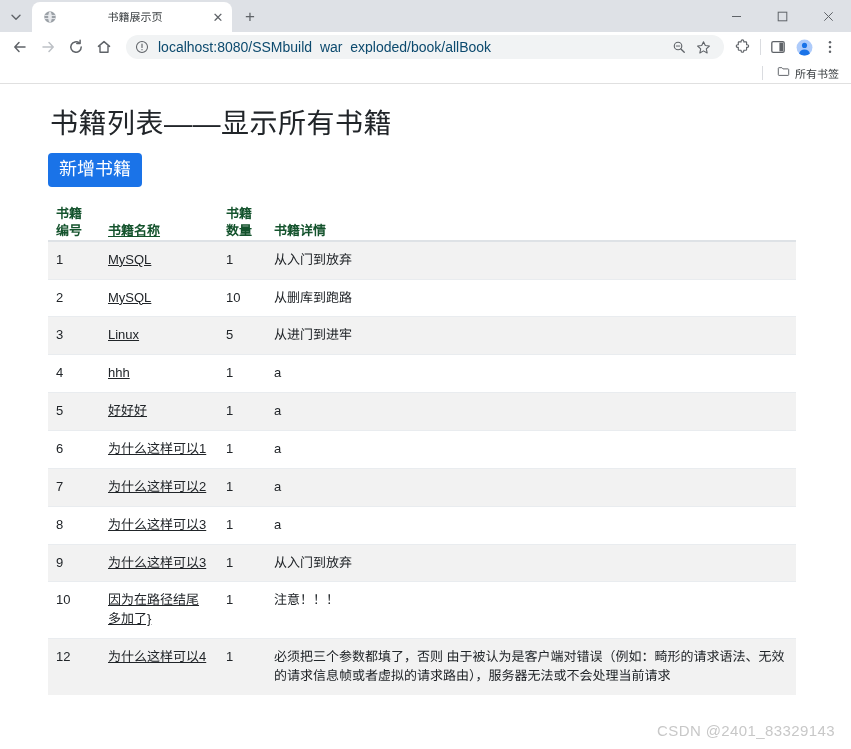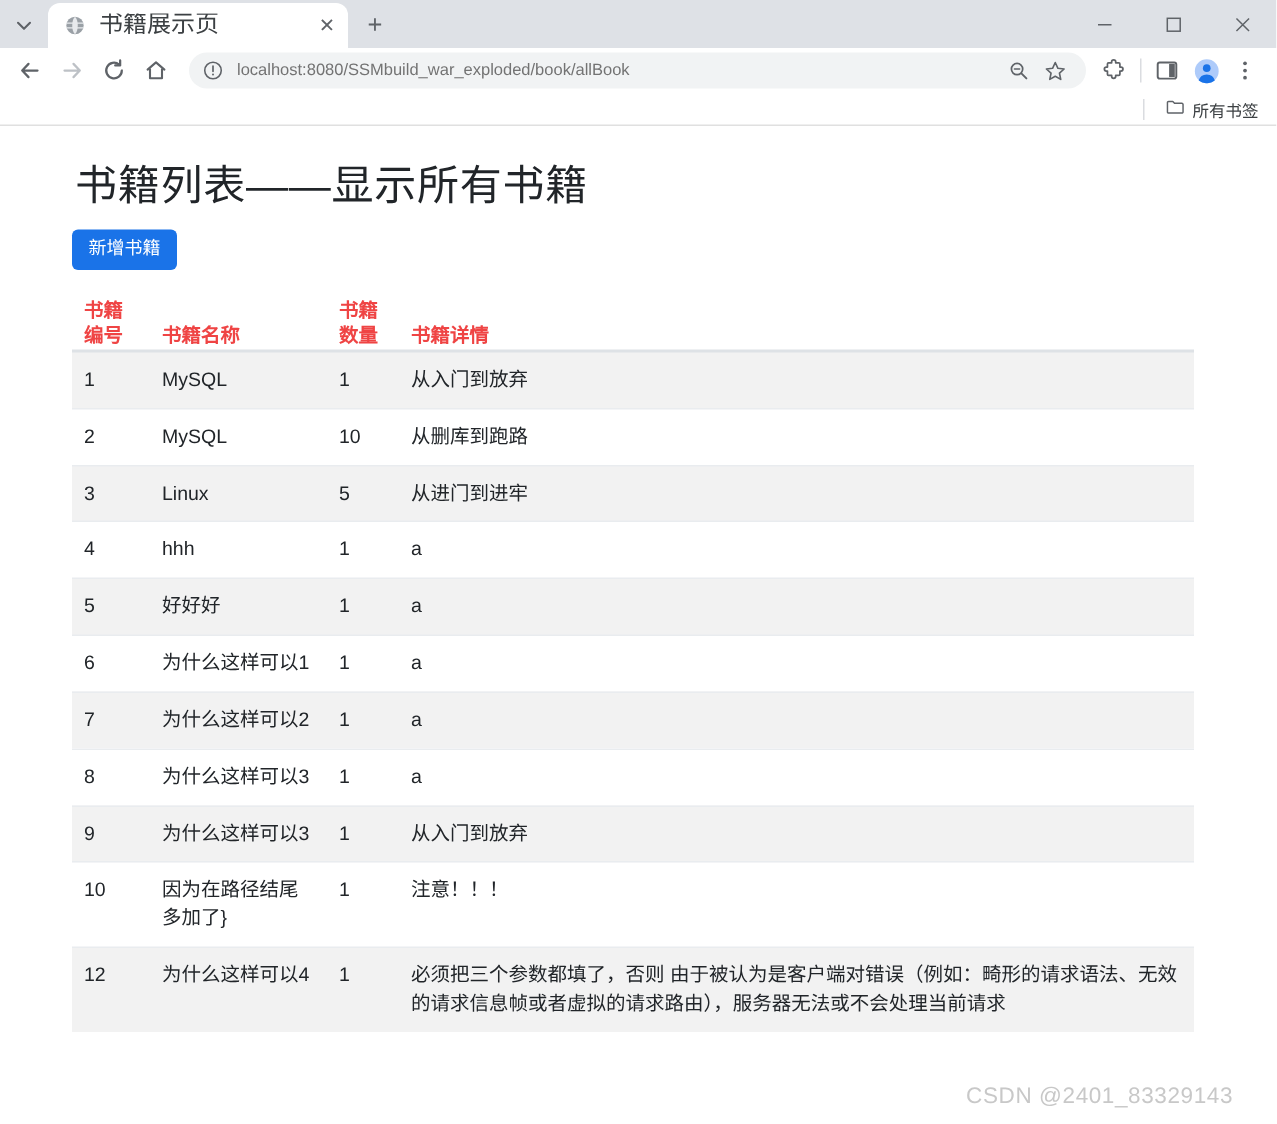--- a/index.html
+++ b/index.html
@@ -44,26 +44,27 @@
     margin-left: 2px;
   }
   .tab-favicon {
     width: 16px; height: 16px;
     flex: none;
     display: flex; align-items: center; justify-content: center;
     margin-right: 8px;
   }
   .tab-title {
     flex: 1;
-    font-size: 16px;
+    font-size: 11px;
     color: #3c4043;
     white-space: nowrap;
     overflow: hidden;
     text-overflow: ellipsis;
     line-height: 1;
+    text-align: center;
   }
   .tab-close {
     width: 16px; height: 16px;
     flex: none;
     display: flex; align-items: center; justify-content: center;
     color: #5f6368;
     font-size: 13px;
     border-radius: 50%;
     margin-left: 6px;
   }
@@ -119,22 +120,22 @@
   }
   .omnibox-icon {
     width: 16px; height: 16px;
     flex: none;
     margin-right: 8px;
     display: flex; align-items: center; justify-content: center;
     color: #5f6368;
   }
   .omnibox-url {
     flex: 1;
-    font-size: 11px;
-    color: #737373;
+    font-size: 14px;
+    color: #0c4a6e;
     white-space: nowrap;
     overflow: hidden;
     text-overflow: ellipsis;
     line-height: 1;
   }
   .omnibox-actions { display: flex; align-items: center; flex: none; }
   .omni-icon-btn {
     width: 22px; height: 22px;
     display: flex; align-items: center; justify-content: center;
     color: #5f6368;
@@ -194,62 +195,62 @@
     font-weight: 400;
     color: #212529;
     margin: 0 0 12px 2px;
     letter-spacing: 0.5px;
     line-height: 1.25;
   }
   .btn-primary {
     display: inline-block;
     background: #1a73e8;
     color: #ffffff;
-    font-size: 12px;
+    font-size: 18px;
     padding: 6px 11px 7px;
     border: none;
     border-radius: 4px;
     line-height: 1.15;
     margin-bottom: 14px;
   }
 
   table.book-table {
     width: 748px;
     border-collapse: collapse;
     font-size: 13px;
     color: #212529;
   }
   table.book-table th {
     text-align: left;
     font-weight: bold;
     vertical-align: bottom;
     padding: 4px 8px 0 8px;
     border-bottom: 2px solid #dee2e6;
-    color: #ef4444;
+    color: #14532d;
     line-height: 1.35;
   }
   table.book-table td {
     padding: 9px 8px;
     border-top: 1px solid #e9ecef;
     vertical-align: top;
     line-height: 1.45;
   }
   table.book-table tbody tr:nth-child(odd) { background: #f2f2f2; }
   table.book-table tbody tr:nth-child(even) { background: #ffffff; }
 
   .col-id    { width: 52px; }
-  .col-name  { width: 118px; }
+  .col-name  { width: 118px; text-decoration: underline; }
   .col-count { width: 48px; }
   .col-detail{ width: auto; }
 
   .hdr-wrap { display: block; }
 
   .watermark {
     position: absolute;
-    right: 29px;
+    right: 16px;
     bottom: 10px;
     font-size: 15px;
     color: #c8c8c8;
     letter-spacing: 0.4px;
     white-space: nowrap;
   }
 </style>
 </head>
 <body>
 

